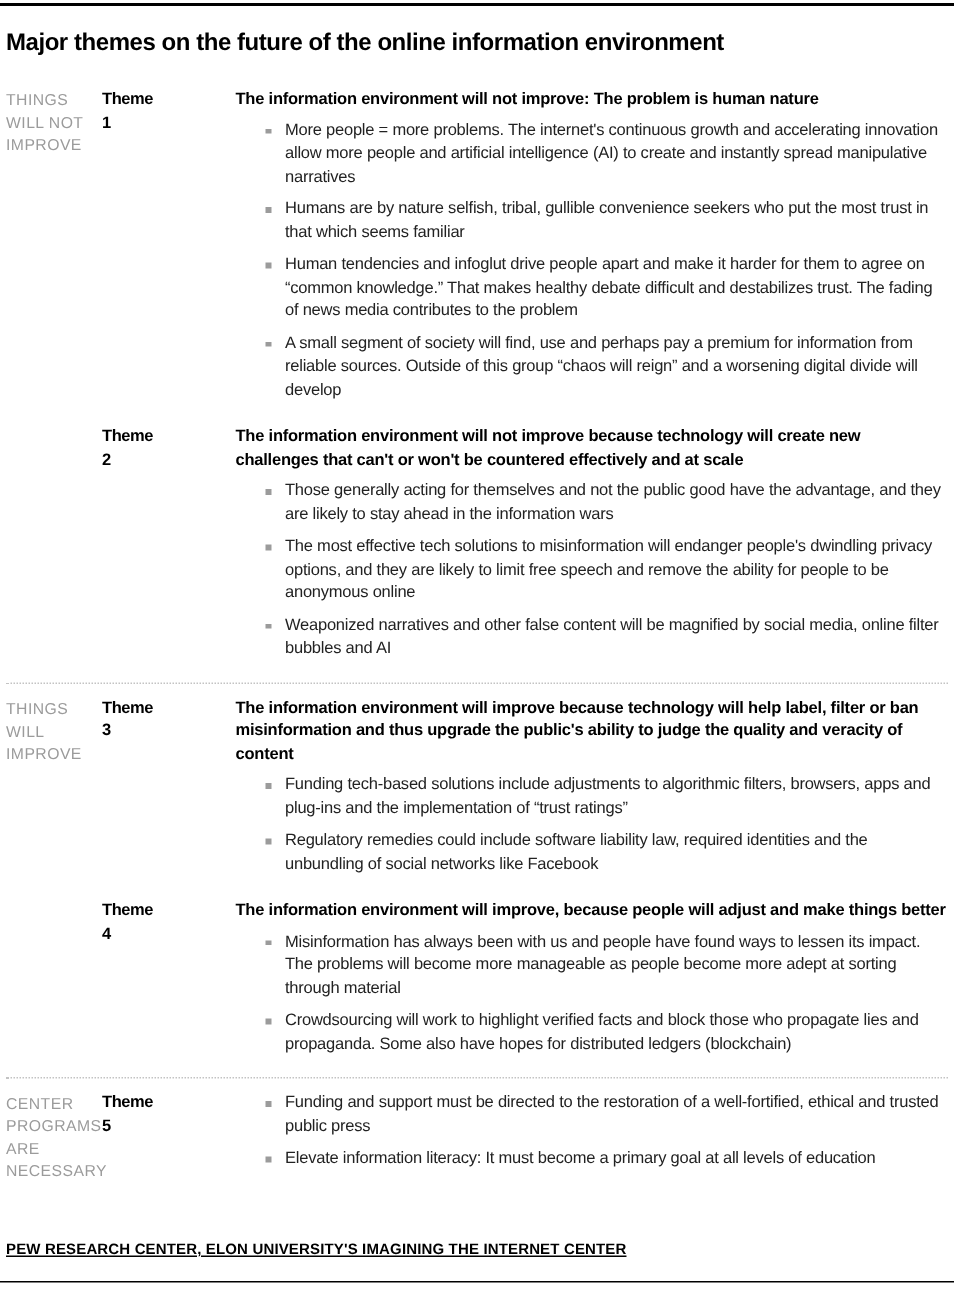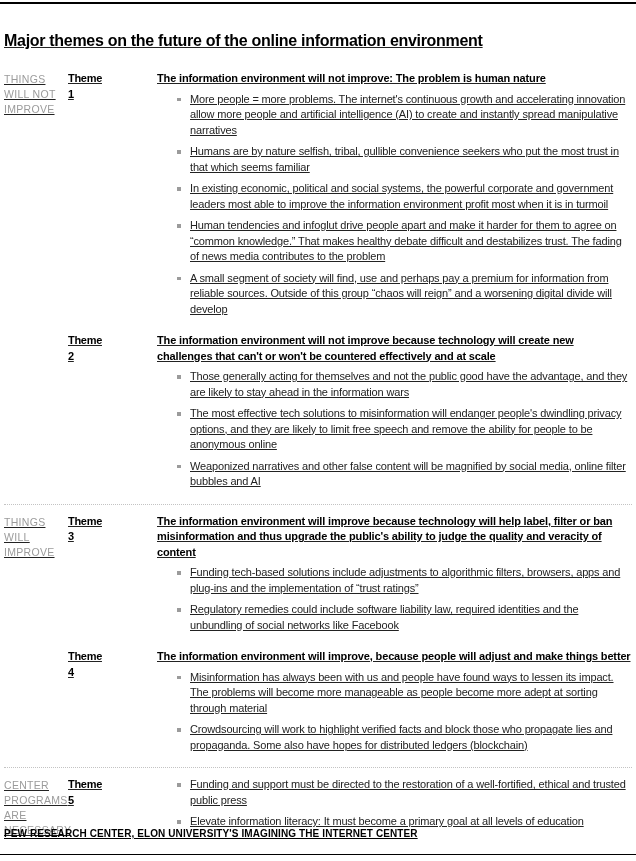--- a/index.html
+++ b/index.html
@@ -13,22 +13,21 @@
     position: relative;
     overflow: hidden;
   }
   .top-rule {
     position: absolute;
     top: 2px; left: 0;
     width: 100%; height: 2px;
     background: #000000;
   }
   .page {
-    padding: 31px 4px 0 4px;
-    text-decoration: underline;
+    padding: 19px 4px 0 4px;
   }
   .title {
     font-size: 16px;
     font-weight: bold;
     color: #000000;
     letter-spacing: -0.3px;
     margin: 0 0 21px 0;
     line-height: 19px;
   }
   .sections { width: 100%; margin-top: 19px; }
@@ -132,21 +131,20 @@
       <div class="cat">THINGS WILL NOT IMPROVE</div>
       <div class="themes">
 
         <div class="theme">
           <div class="tlabel">Theme 1</div>
           <div class="tcontent">
             <div class="theading">The information environment will not improve: The problem is human nature</div>
             <ul class="bullets">
               <li><span class="blt"></span><span>More people = more problems. The internet's continuous growth and accelerating innovation allow more people and artificial intelligence (AI) to create and instantly spread manipulative narratives</span></li>
               <li><span class="blt"></span><span>Humans are by nature selfish, tribal, gullible convenience seekers who put the most trust in that which seems familiar</span></li>
-              <li><span class="blt"></span><span>In existing economic, political and social systems, the powerful corporate and government leaders most able to improve the information environment profit most when it is in turmoil</span></li>
               <li><span class="blt"></span><span>Human tendencies and infoglut drive people apart and make it harder for them to agree on “common knowledge.” That makes healthy debate difficult and destabilizes trust. The fading of news media contributes to the problem</span></li>
               <li><span class="blt"></span><span>A small segment of society will find, use and perhaps pay a premium for information from reliable sources. Outside of this group “chaos will reign” and a worsening digital divide will develop</span></li>
             </ul>
           </div>
         </div>
 
         <div class="theme">
           <div class="tlabel">Theme 2</div>
           <div class="tcontent">
             <div class="theading">The information environment will not improve because technology will create new challenges that can't or won't be countered effectively and at scale</div>

